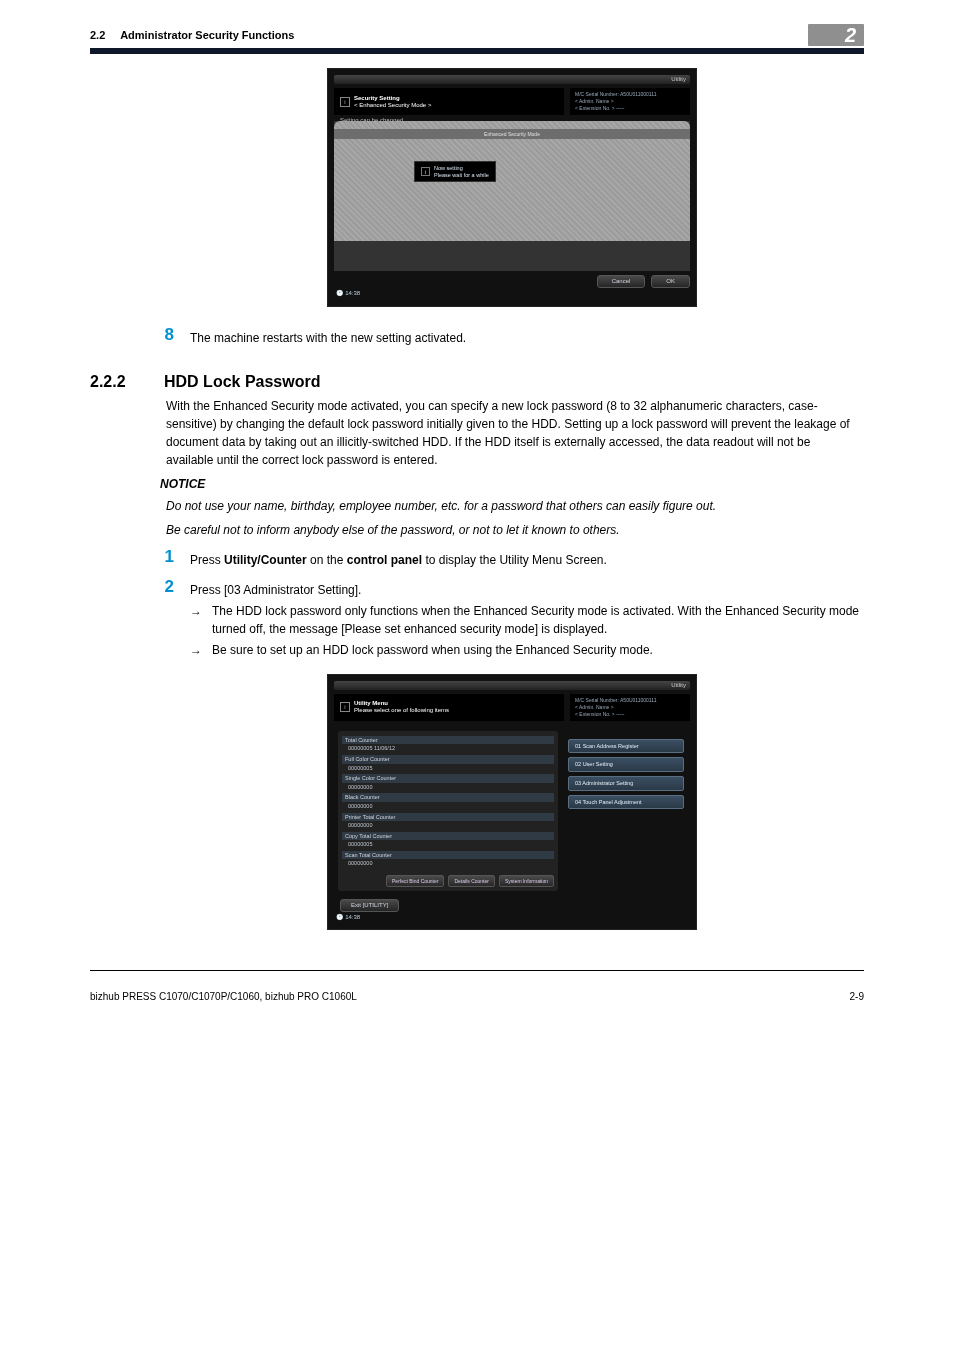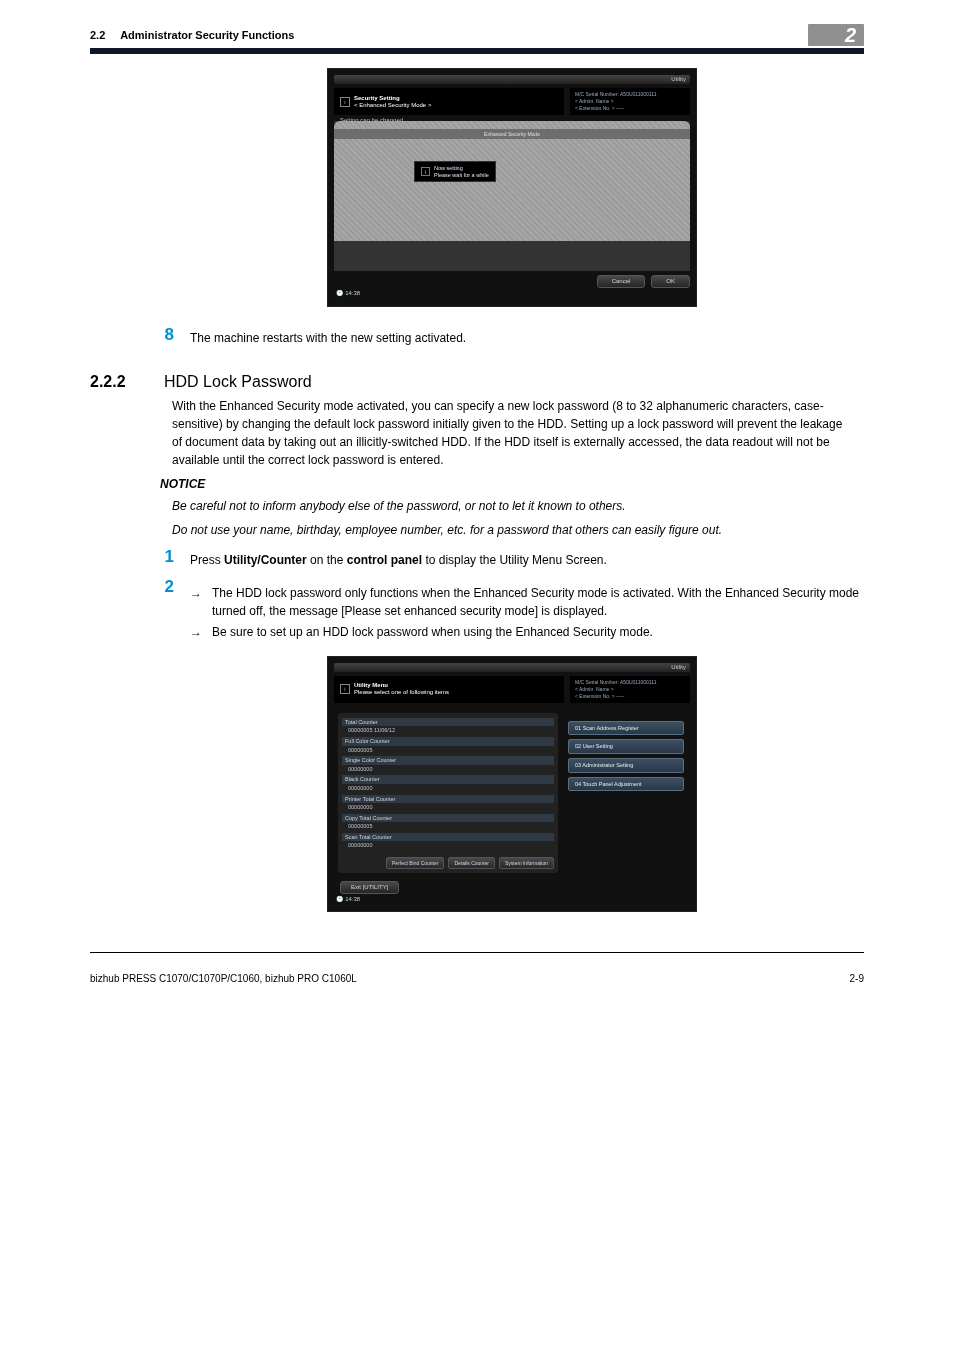--- a/index.html
+++ b/index.html
@@ -186,26 +186,26 @@
     align-items: baseline;
   }
   .sect-num {
     font-size: 16px;
     font-weight: bold;
     width: 50px;
     margin-left: -70px;
   }
   .sect-title {
     font-size: 16px;
-    font-weight: normal;
+    font-weight: bold;
   }
   .para {
     font-size: 12px;
     line-height: 1.5;
-    margin: 6px 12px;
+    margin: 6px 6px;
   }
   .notice-h {
     font-style: italic;
     font-weight: bold;
     font-size: 12px;
     margin-top: 8px;
   }
   .italic {
     font-style: italic;
   }
@@ -354,33 +354,34 @@
   </div>
 
   <div class="sect-row">
     <div class="sect-num">2.2.2</div>
     <div class="sect-title">HDD Lock Password</div>
   </div>
 
   <div class="para">With the Enhanced Security mode activated, you can specify a new lock password (8 to 32 alphanumeric characters, case-sensitive) by changing the default lock password initially given to the HDD. Setting up a lock password will prevent the leakage of document data by taking out an illicitly-switched HDD. If the HDD itself is externally accessed, the data readout will not be available until the correct lock password is entered.</div>
 
   <div class="notice-h">NOTICE</div>
+  <div class="para italic">Do not use your name, birthday, employee number, etc. for a password that others can easily figure out.</div>
   <div class="para italic">Be careful not to inform anybody else of the password, or not to let it known to others.</div>
-  <div class="para italic">Do not use your name, birthday, employee number, etc. for a password that others can easily figure out.</div>
 
   <div class="step-row">
     <div class="step-num">1</div>
     <div class="step-body">
       <span>Press </span><b>Utility/Counter</b><span> on the </span><b>control panel</b><span> to display the Utility Menu Screen.</span>
     </div>
   </div>
 
   <div class="step-row">
     <div class="step-num">2</div>
     <div class="step-body">
+      <div>Press [03 Administrator Setting].</div>
       <div class="sub-bullet">
         <span class="arrow">→</span>
         <span>The HDD lock password only functions when the Enhanced Security mode is activated. With the Enhanced Security mode turned off, the message [Please set enhanced security mode] is displayed.</span>
       </div>
       <div class="sub-bullet">
         <span class="arrow">→</span>
         <span>Be sure to set up an HDD lock password when using the Enhanced Security mode.</span>
       </div>
     </div>
   </div>

